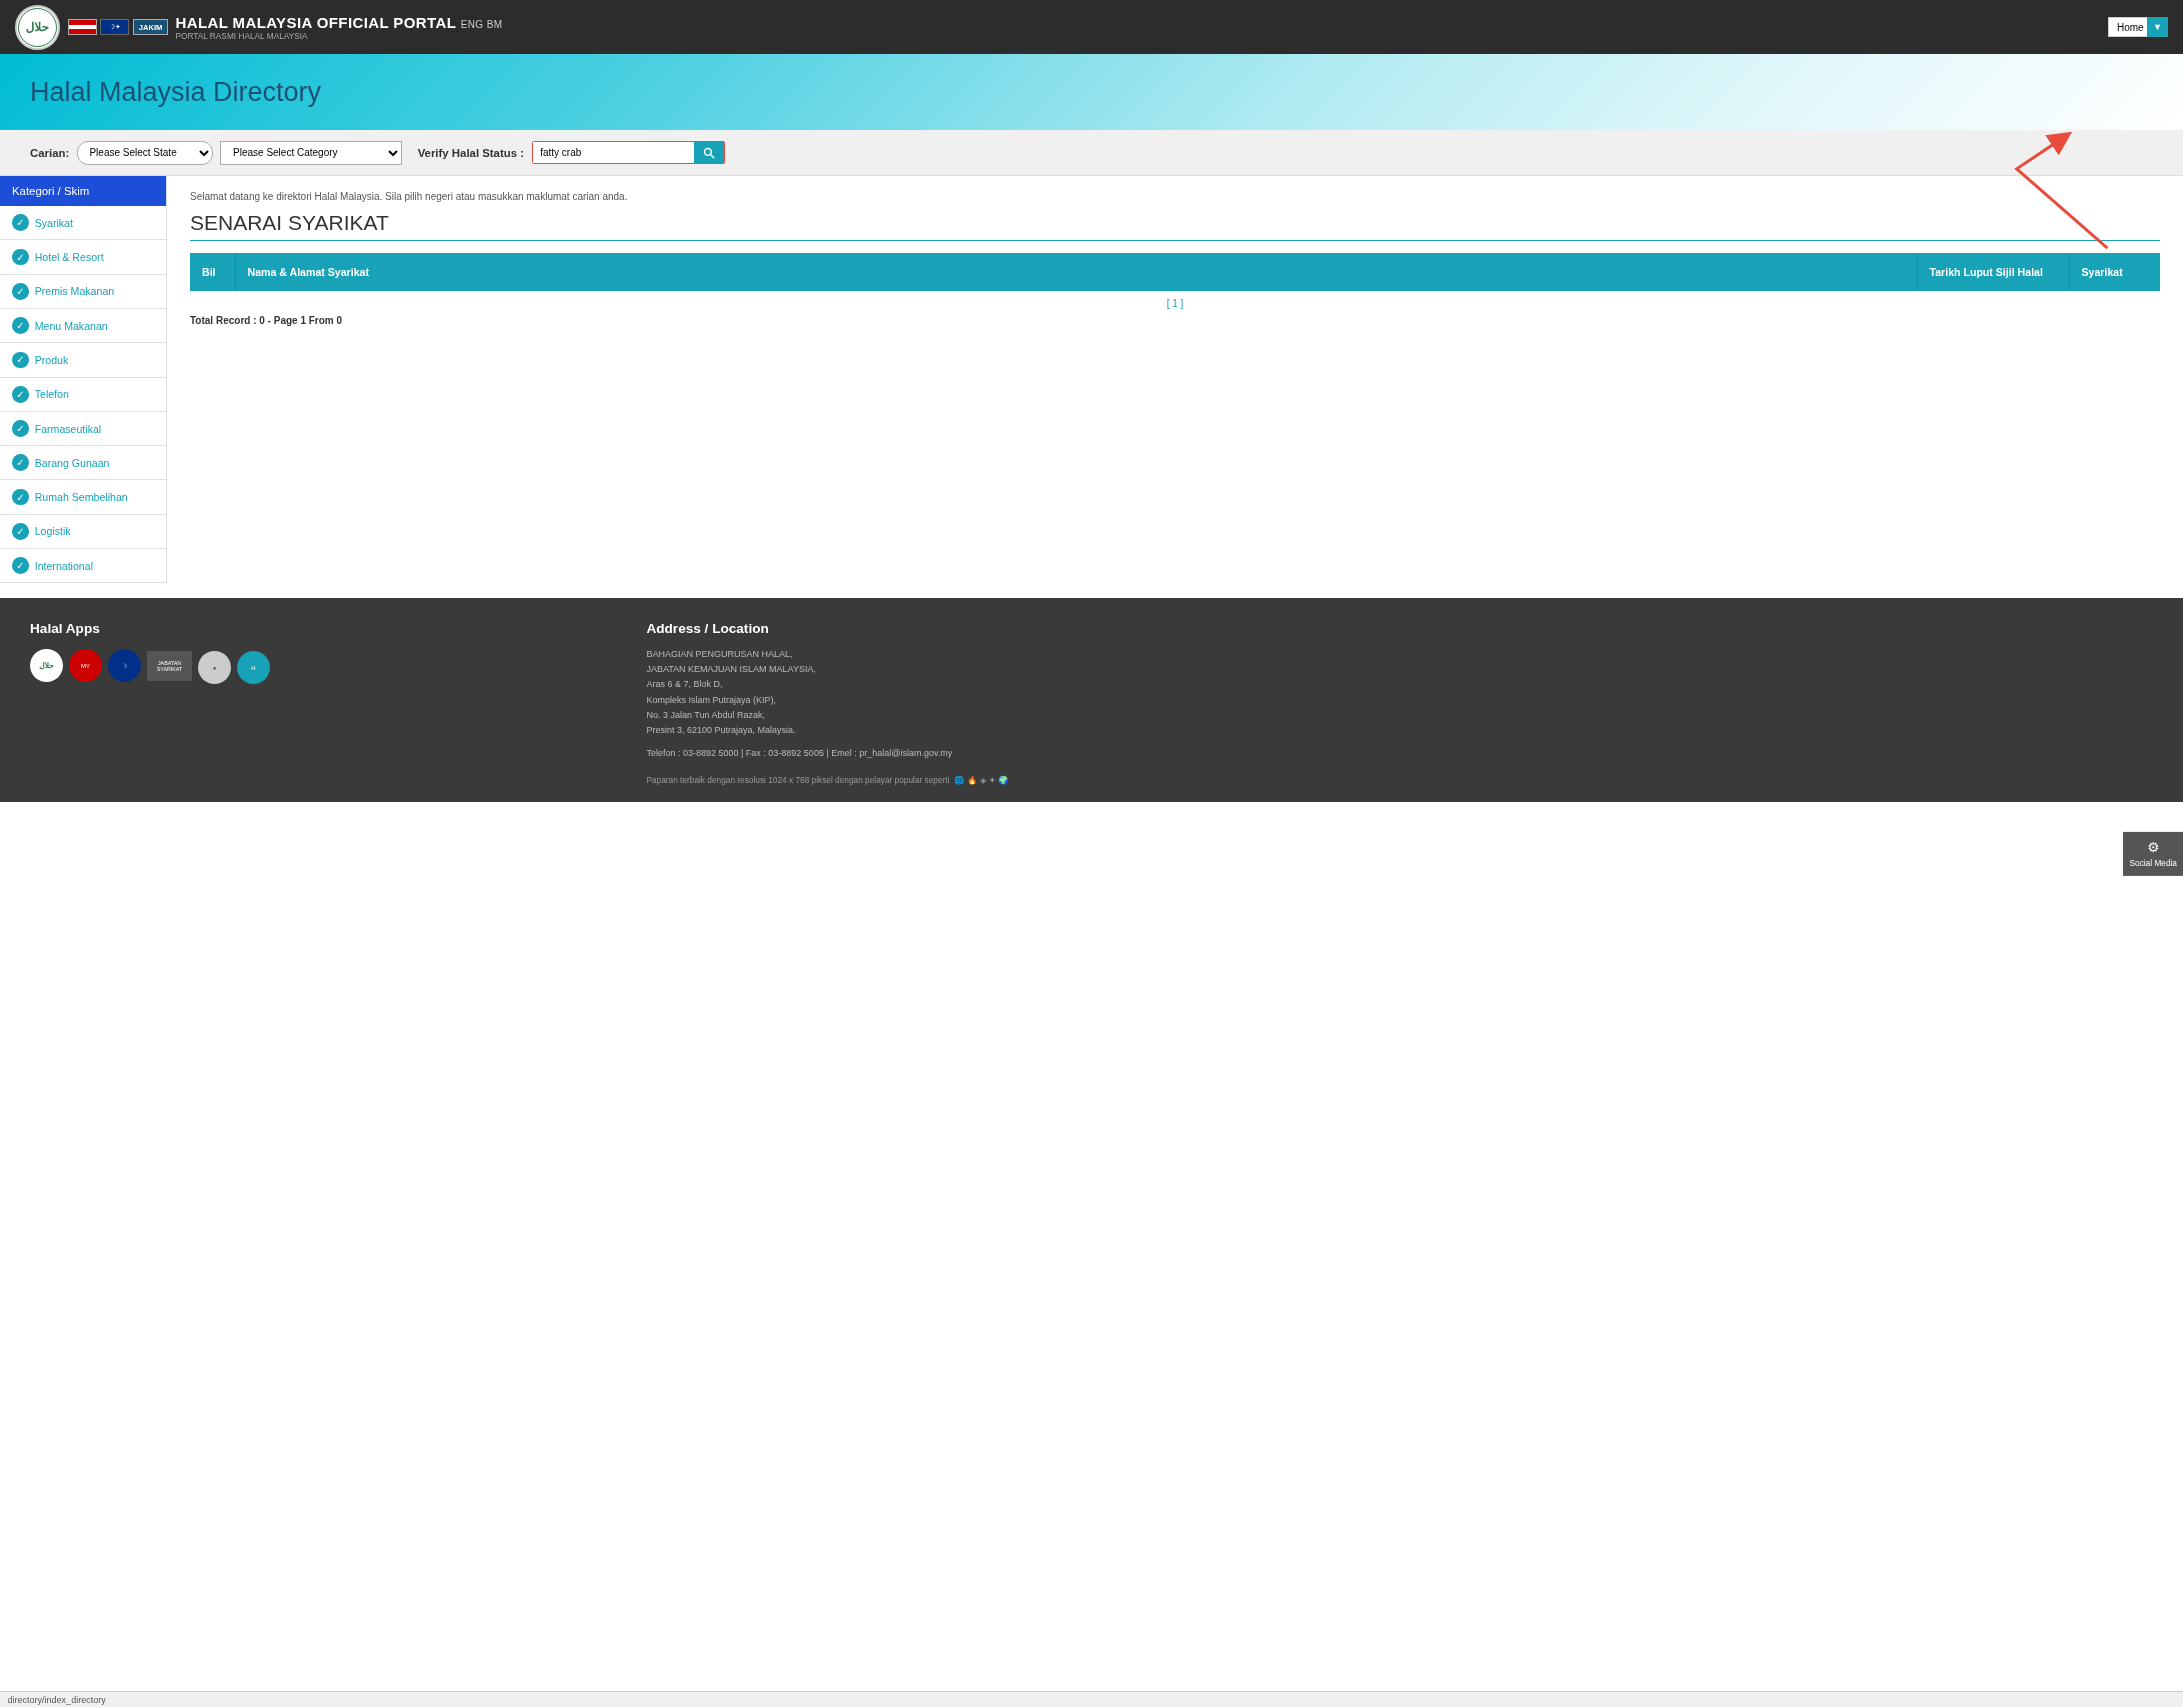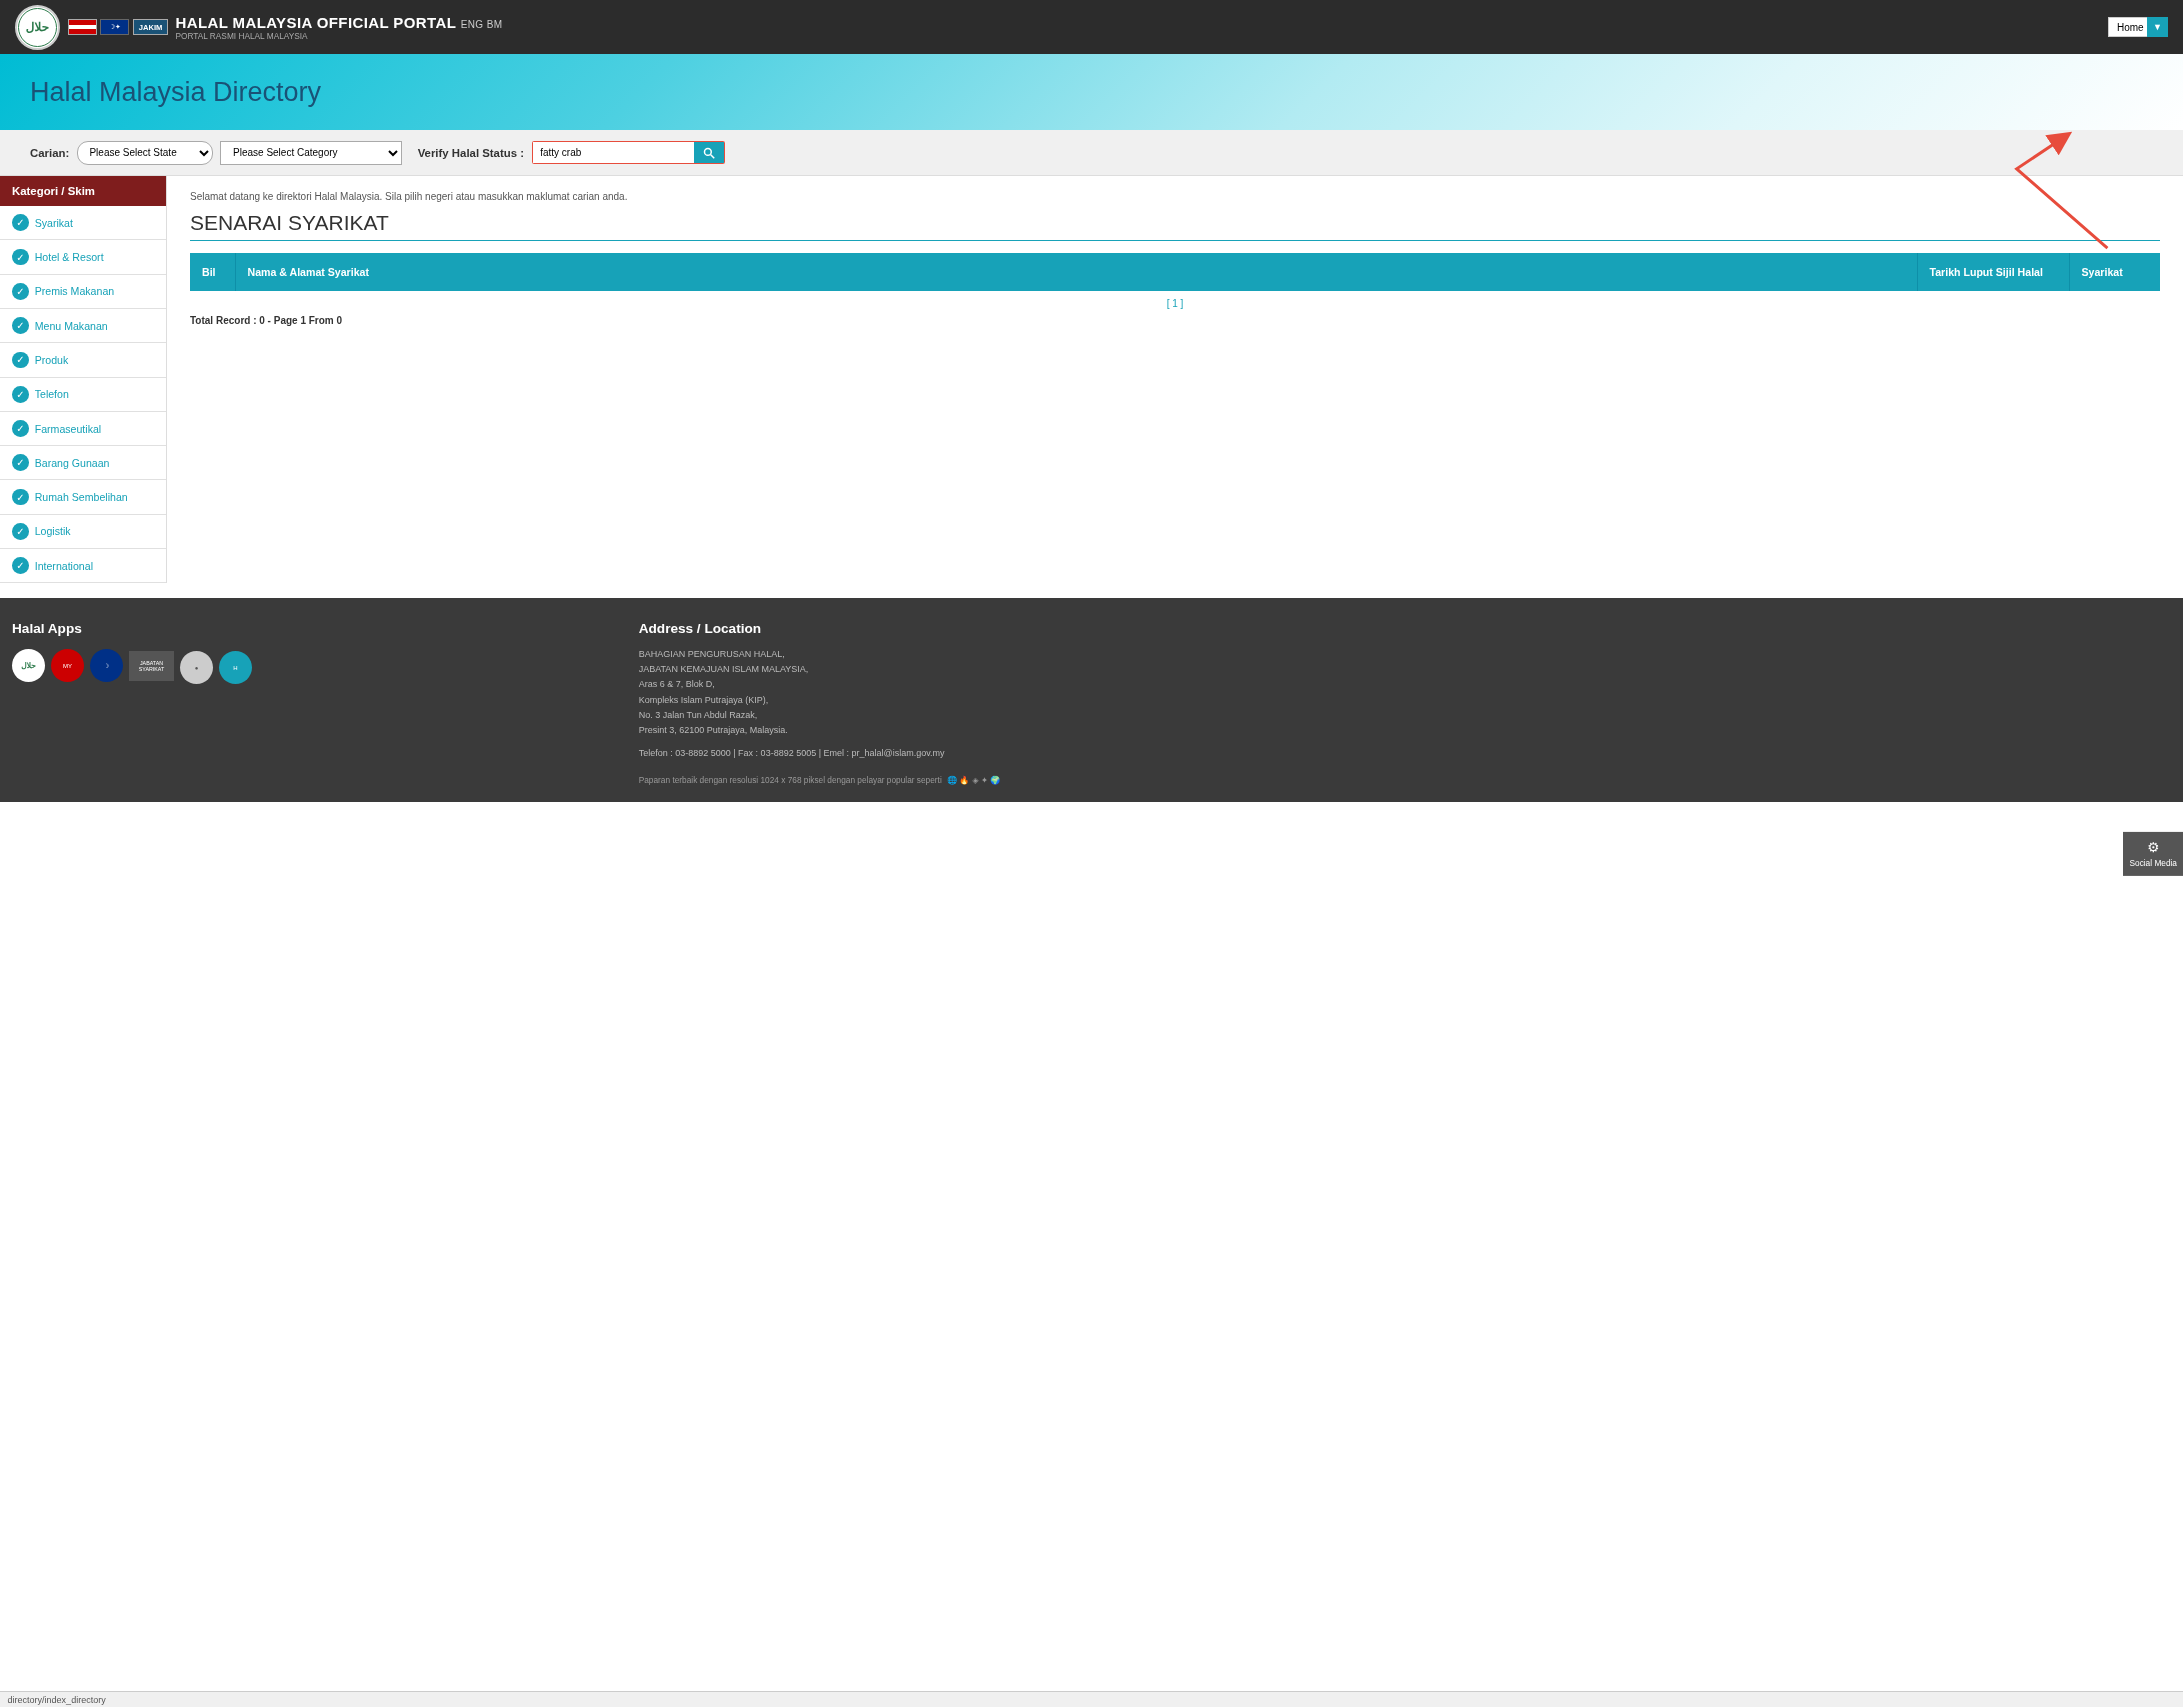--- a/index.html
+++ b/index.html
@@ -153,25 +153,25 @@
       gap: 0;
     }
 
     
     .sidebar {
       width: 167px;
       flex-shrink: 0;
       border-right: 0.8px solid #ddd;
     }
     .sidebar-header {
-      background: #7f1d1d;
+      background: #1d4ed8;
       color: #fff;
       padding: 9px 12px;
       font-size: 11.4px;
-      font-weight: bold;
+      font-weight: normal;
     }
     .sidebar-item {
       display: flex;
       align-items: center;
       gap: 6px;
       padding: 8.3px 12px;
       border-bottom: 0.8px solid #e0e0e0;
       cursor: pointer;
       color: #17a2b8;
       font-size: 10.6px;
@@ -238,21 +238,21 @@
       font-size: 10px;
       font-weight: bold;
       color: #333;
       padding: 3px 0 12px;
     }
 
     
     .footer {
       background: #3a3a3a;
       color: #ccc;
-      padding: 23px 12px 15px;
+      padding: 23px 30px 15px;
       margin-top: 15px;
     }
     .footer-grid {
       display: grid;
       grid-template-columns: 1fr 1.5fr 1fr;
       gap: 23px;
     }
     .footer-section h3 {
       color: #fff;
       font-size: 13.6px;

